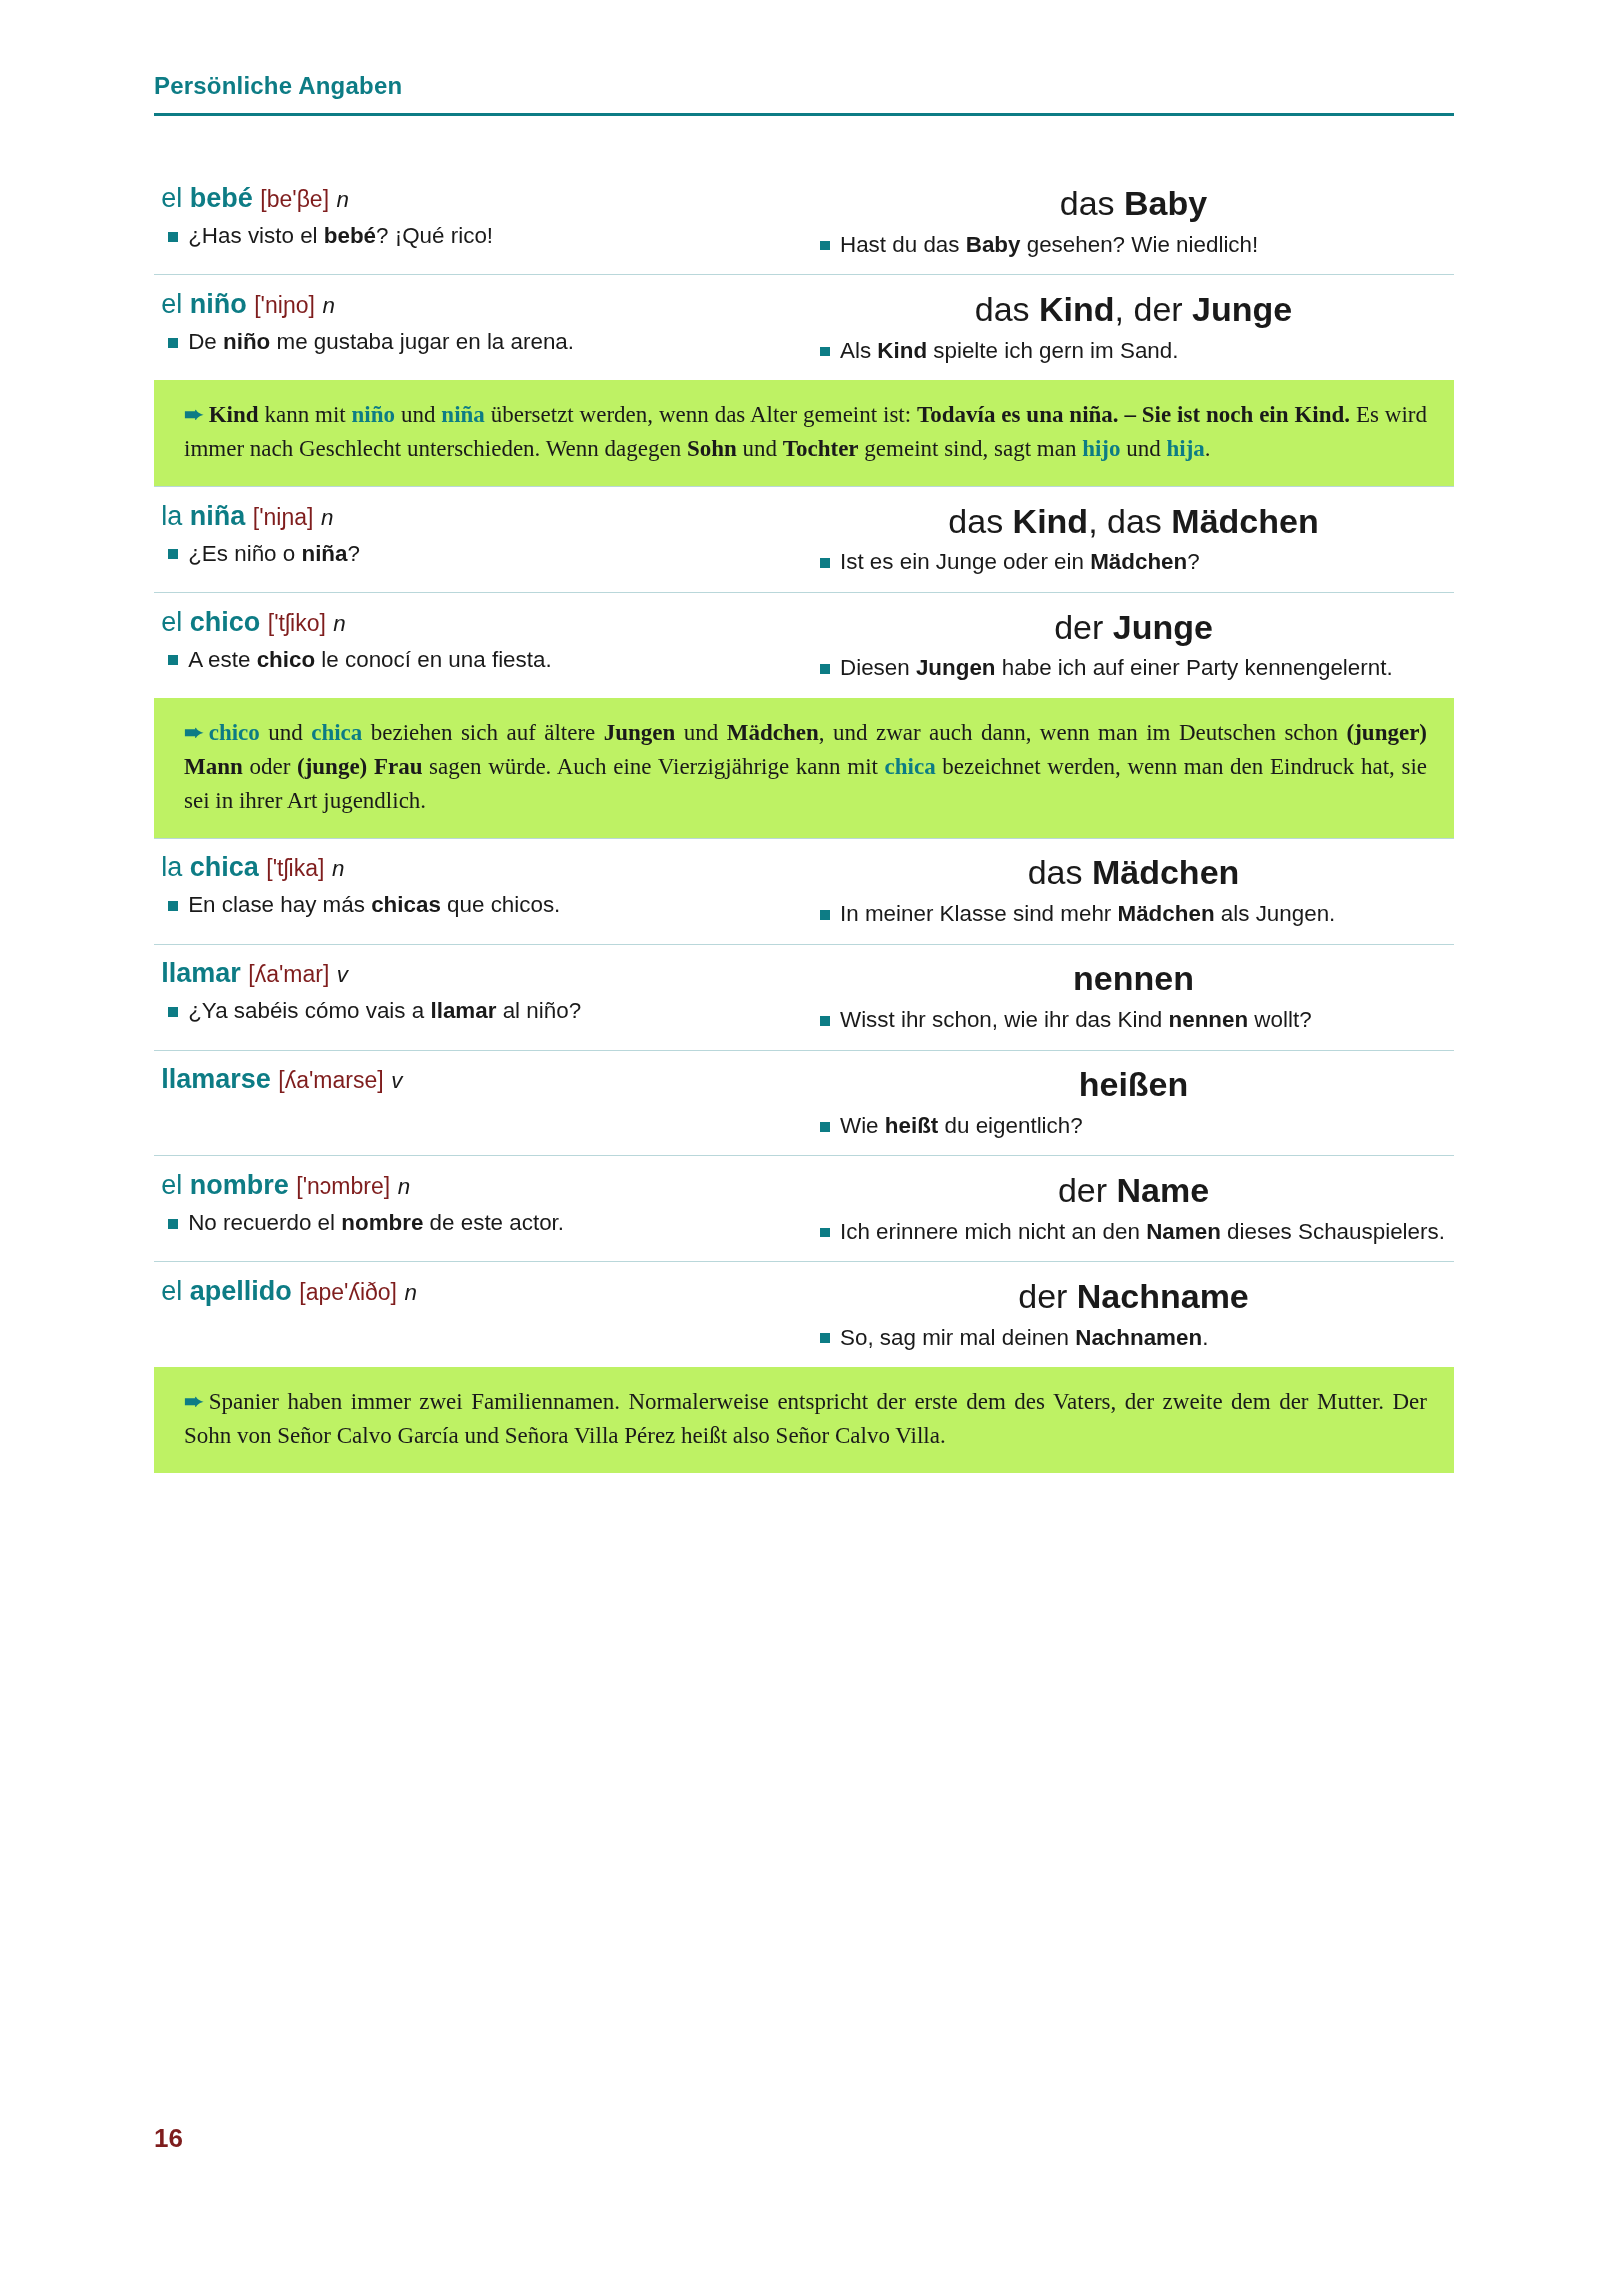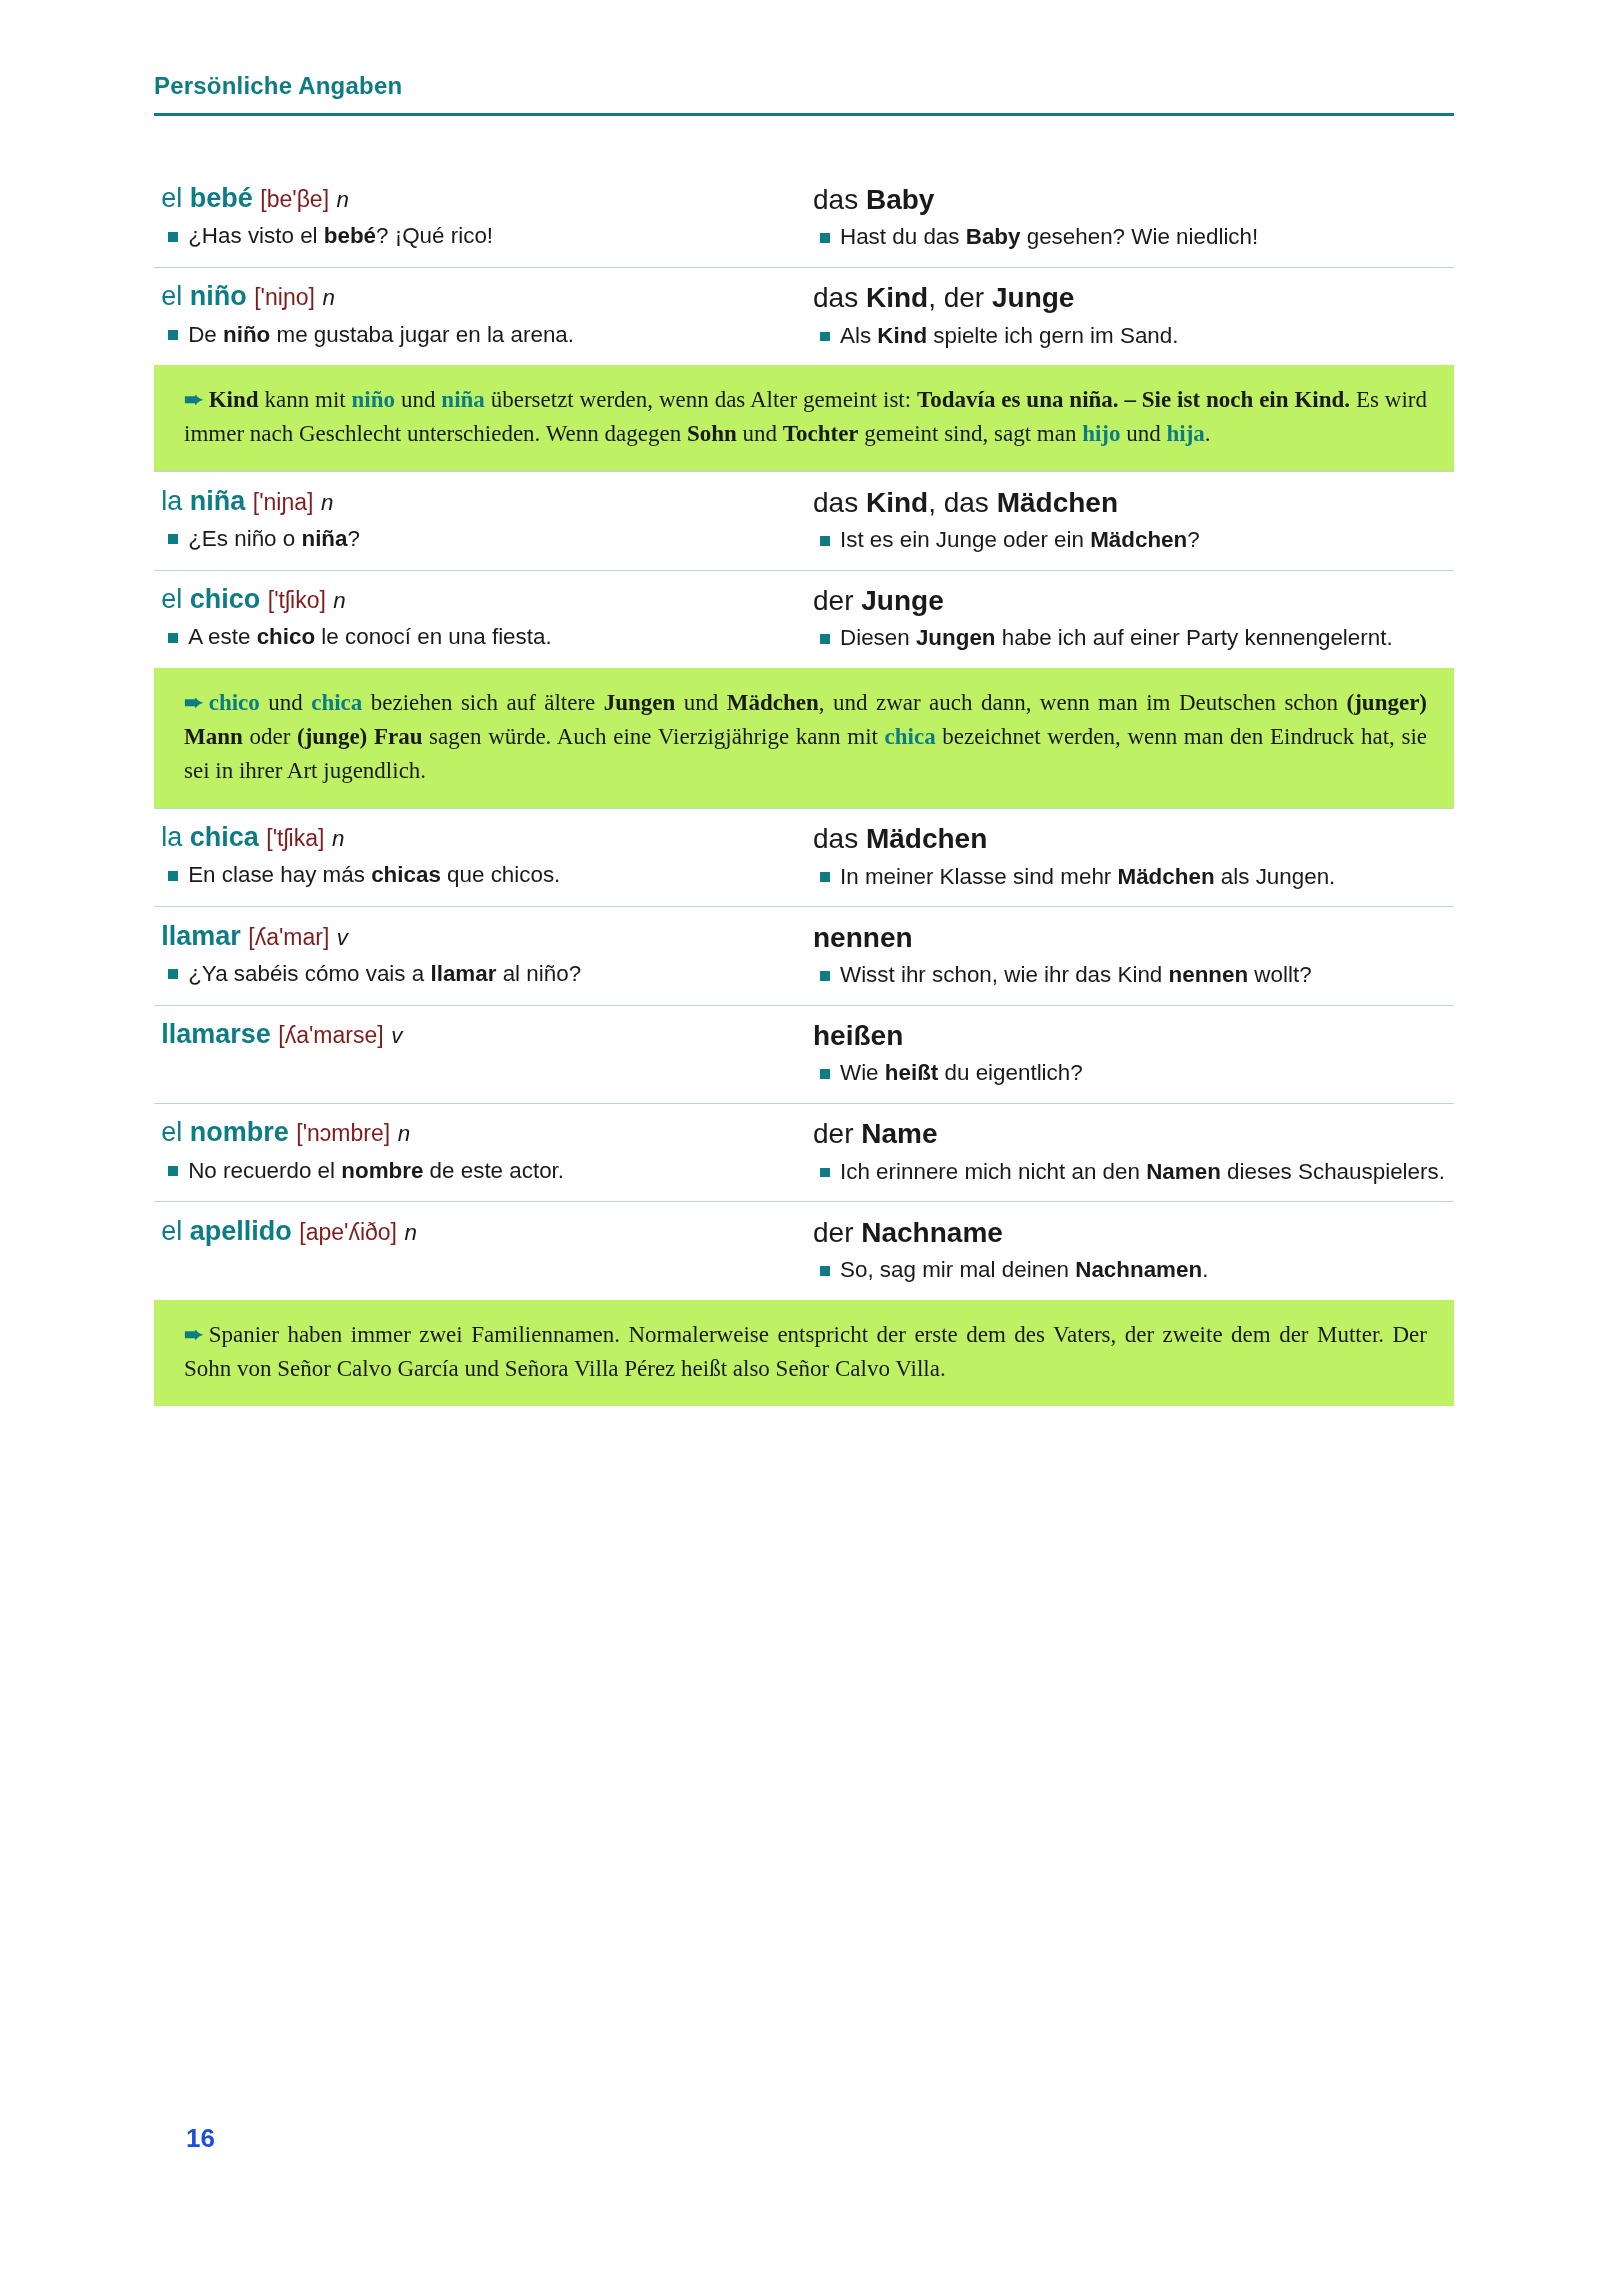--- a/index.html
+++ b/index.html
@@ -75,24 +75,25 @@
     color: #7f1d1d;
     font-weight: normal;
     font-size: 23px;
   }
   .pos {
     font-style: italic;
     font-size: 22.4px;
     color: #1a1a1a;
   }
   .de-head {
-    font-size: 28px;
+    font-size: 34px;
     line-height: 1.25;
     margin-bottom: 5.4px;
     color: #1a1a1a;
+    text-align: center;
   }
   .de-head b { font-weight: bold; }
 
   .example {
     position: relative;
     font-size: 22.4px;
     line-height: 1.35;
     padding-left: 27px;
     color: #1a1a1a;
   }
@@ -125,22 +126,21 @@
   }
   .note b { font-weight: bold; }
   .note .hl { color: #0d7c85; font-weight: bold; }
 
   .pagenum {
     position: absolute;
     left: 154px;
     top: 2123px;
     font-size: 26px;
     font-weight: bold;
-    color: #1d4ed8;
-    margin-left: 32px;
+    color: #7f1d1d;
   }
 </style>
 </head>
 <body>
 
 <div class="page">
 
   <div class="content">
 
     <div class="header">Persönliche Angaben</div>

